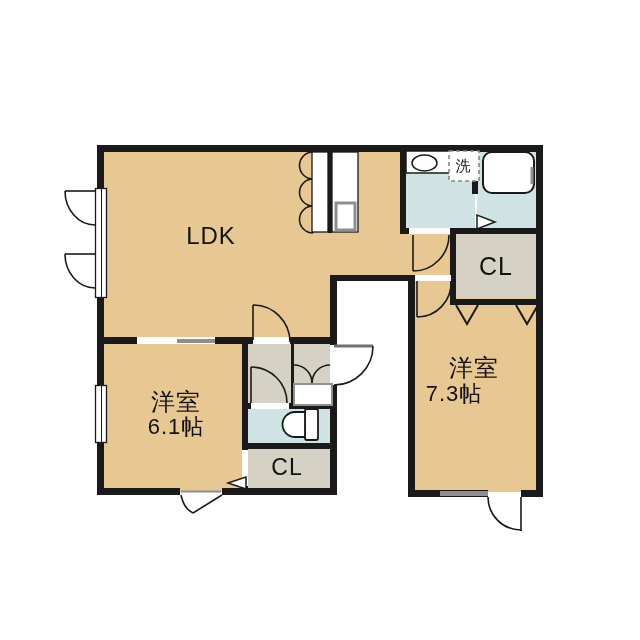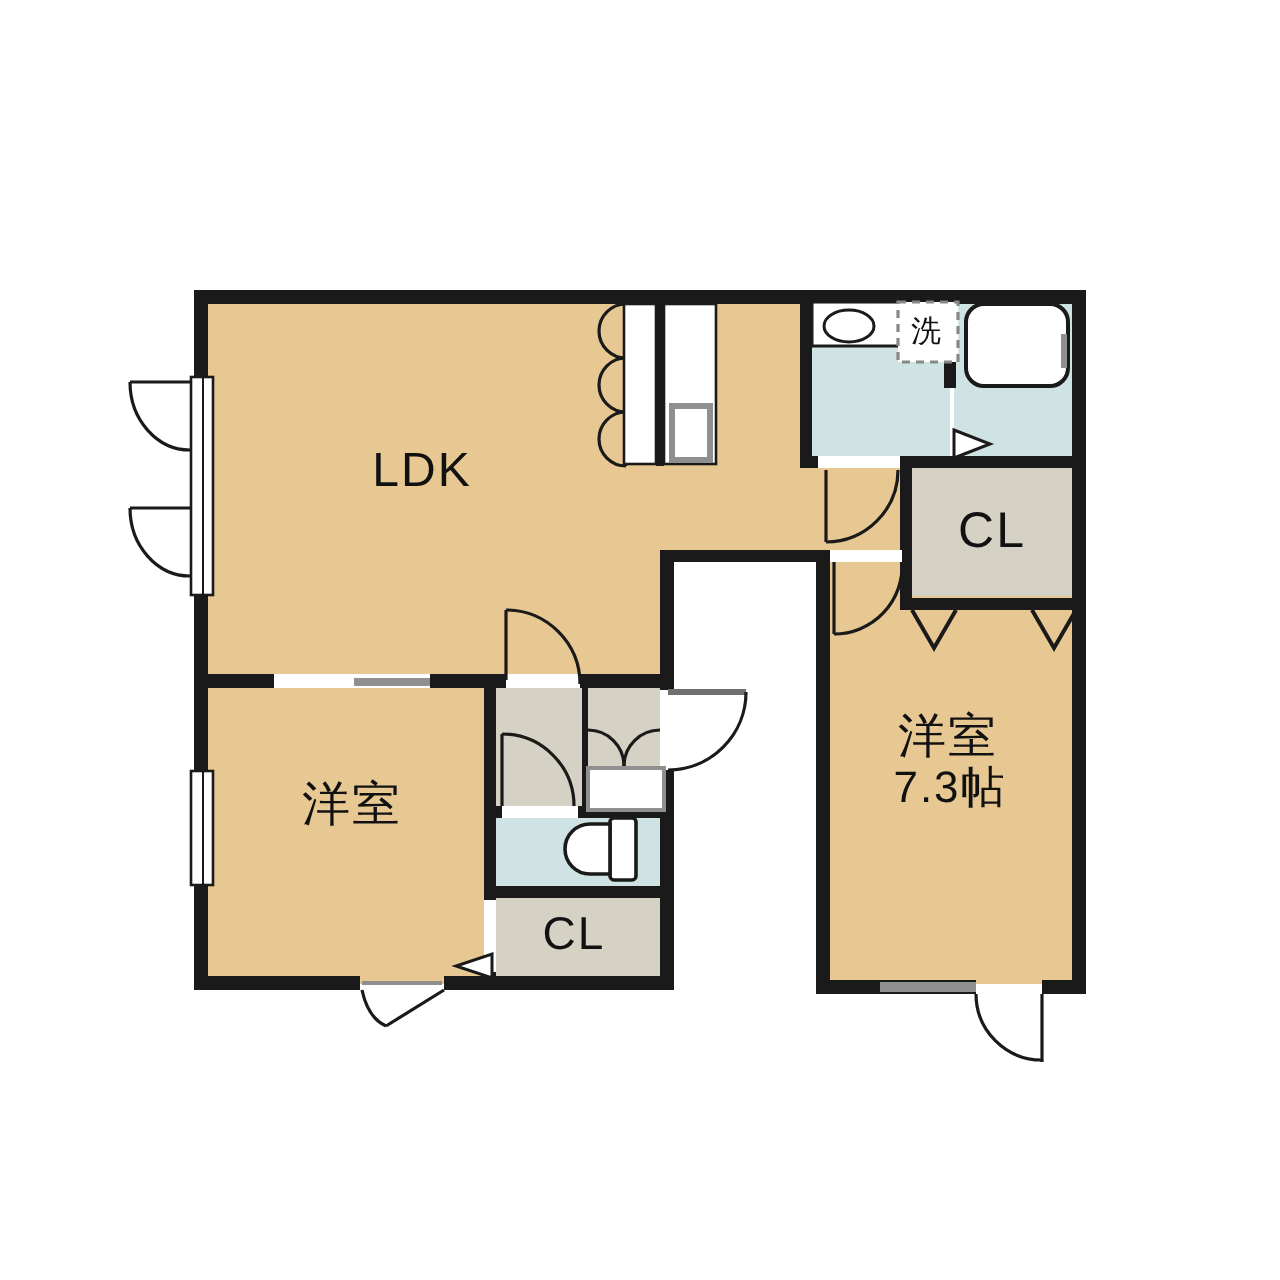--- a/index.html
+++ b/index.html
@@ -156,19 +156,20 @@
       <polygon points="246,477 246,489 228,483" fill="#fff" stroke-width="1.5"></polygon>
       <g stroke-width="2">
         <polyline points="456,305 467,324 478,305"></polyline>
         <polyline points="516,305 527,324 538,305"></polyline>
       </g>
     </g>
   </svg>
 
   <div class="lbl" style="left:211px;top:236px;font-size:24px">LDK</div>
   <div class="lbl" style="left:176px;top:402px;font-size:24px">洋室</div>
+  <div class="lbl" style="left:176px;top:427px;font-size:22px">6.1帖</div>
   <div class="lbl" style="left:474px;top:368px;font-size:24px">洋室</div>
-  <div class="lbl" style="left:475px;top:394px;font-size:22px">7.3帖</div>
+  <div class="lbl" style="left:454px;top:394px;font-size:22px">7.3帖</div>
   <div class="lbl" style="left:496px;top:266px;font-size:25px">CL</div>
   <div class="lbl" style="left:287px;top:467px;font-size:23px">CL</div>
   <div class="lbl" style="left:463px;top:166px;font-size:15px;letter-spacing:0">洗</div>
 
 </div>
 
 </body></html>

